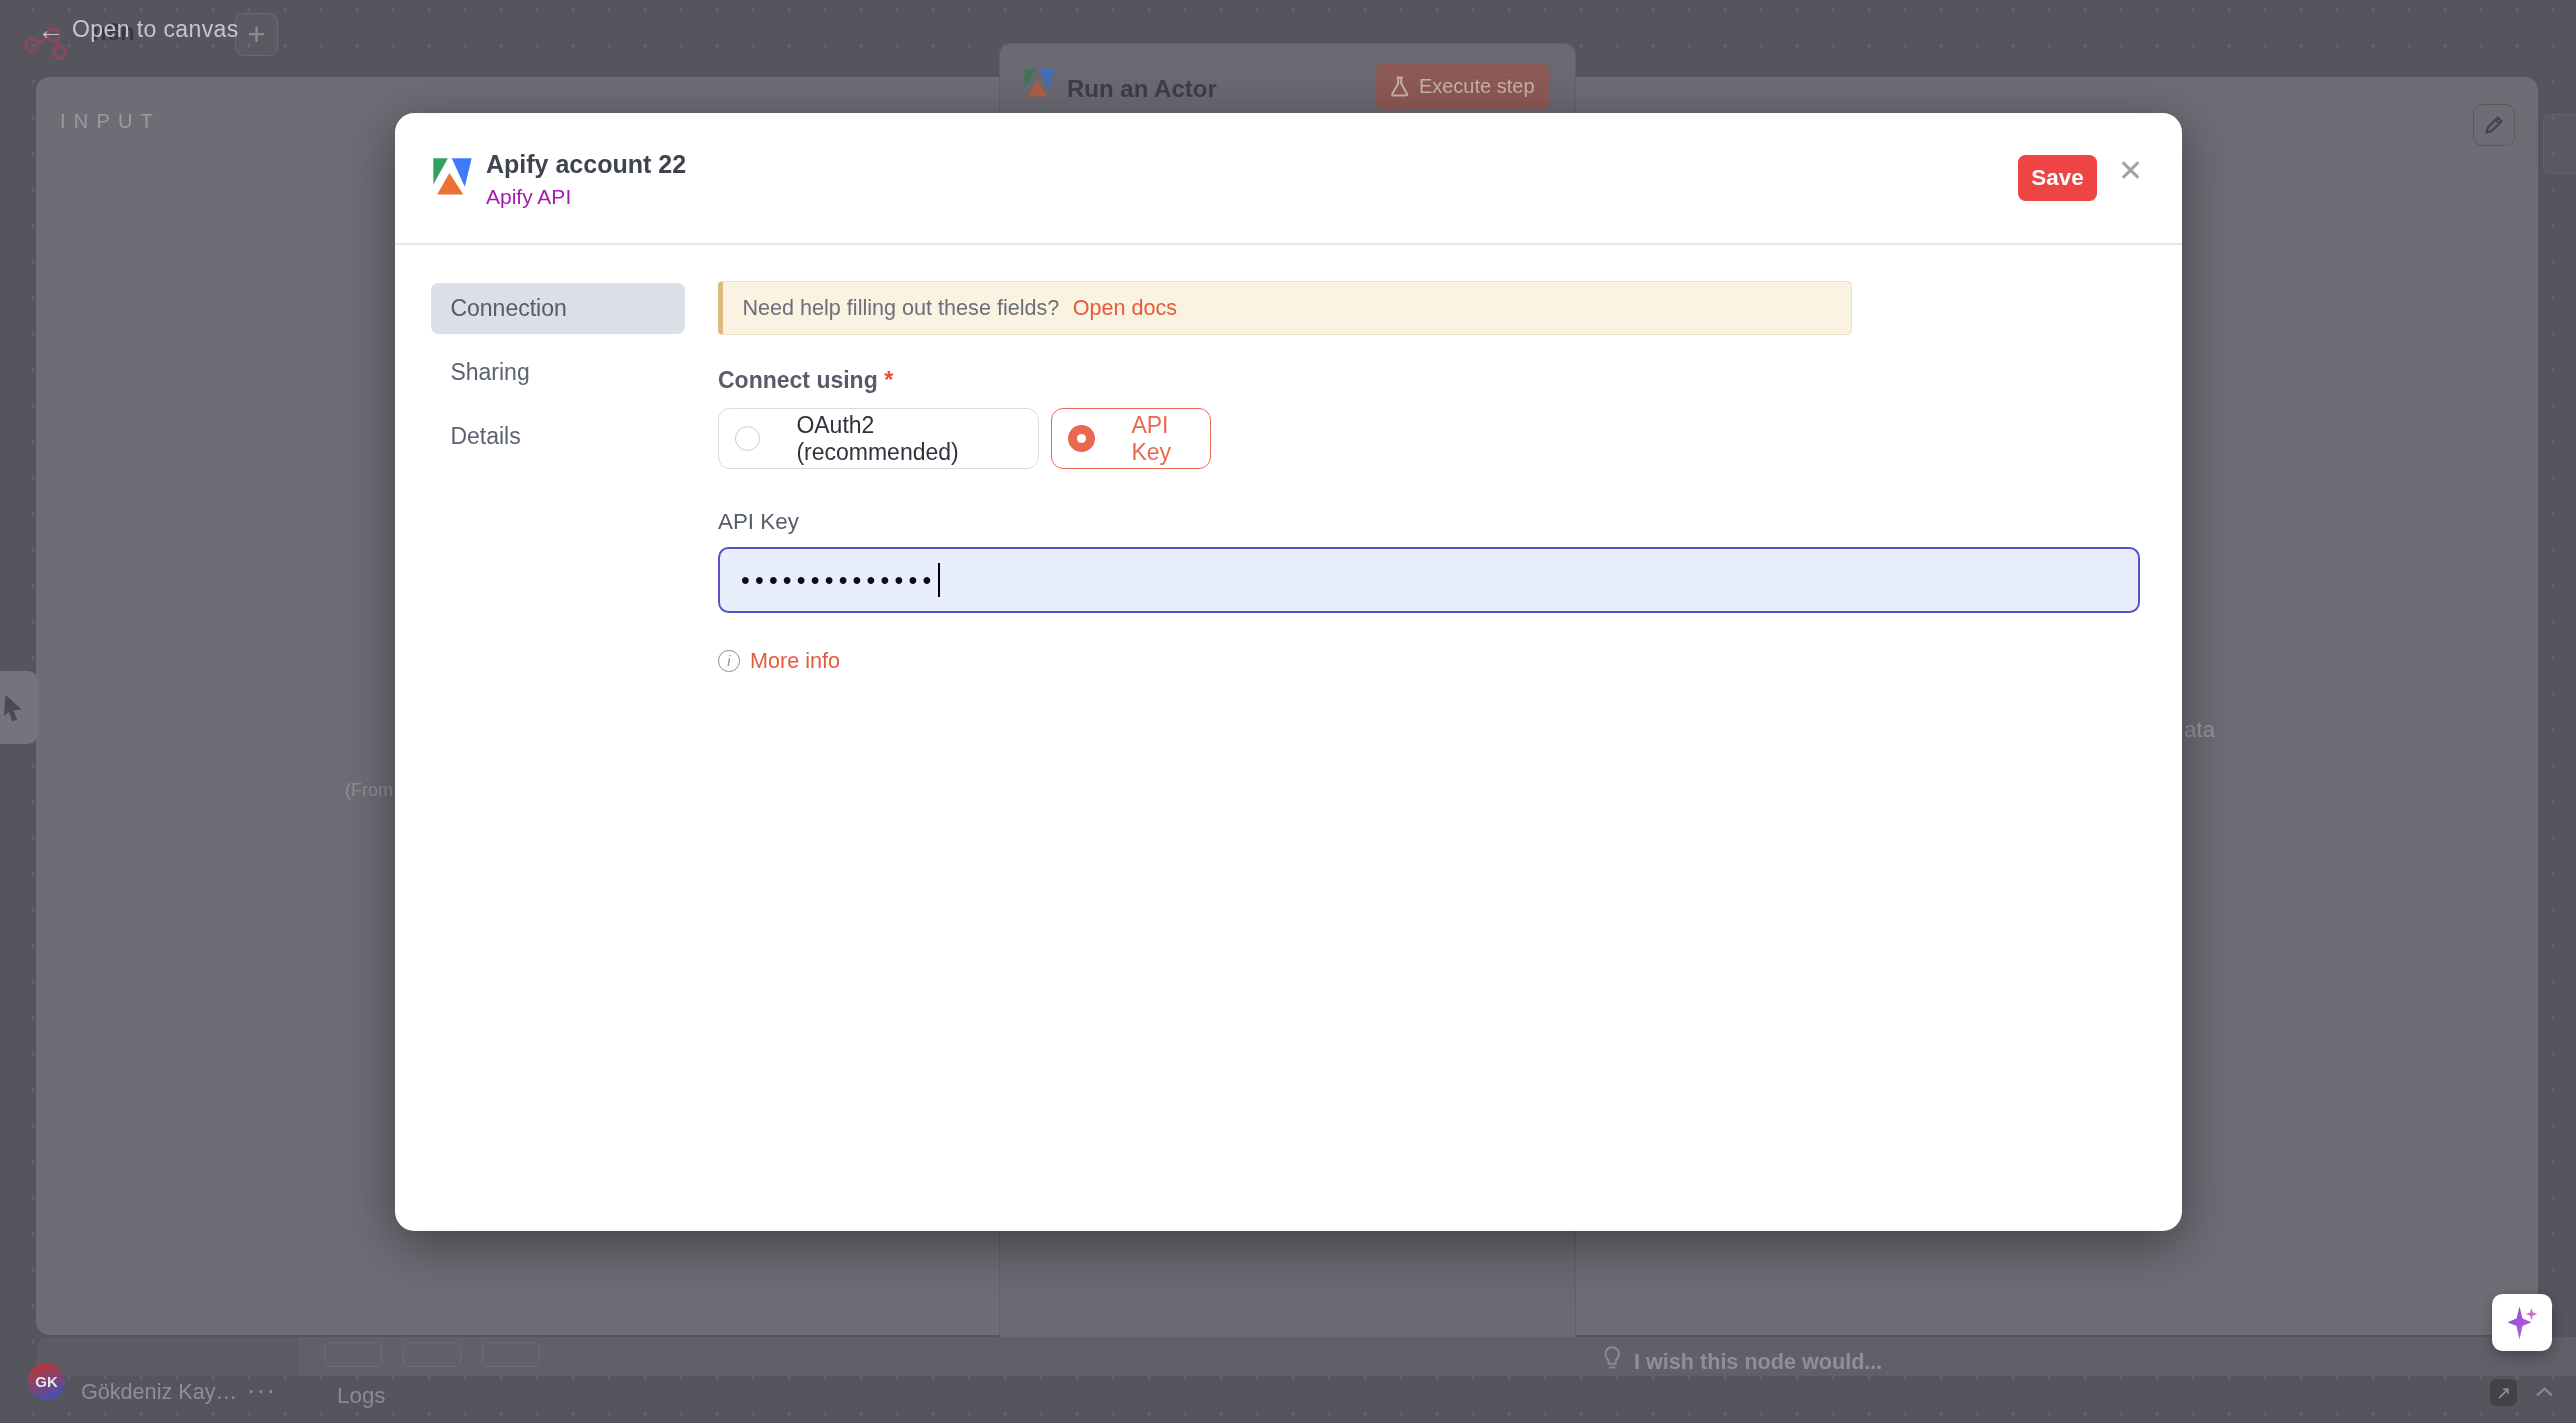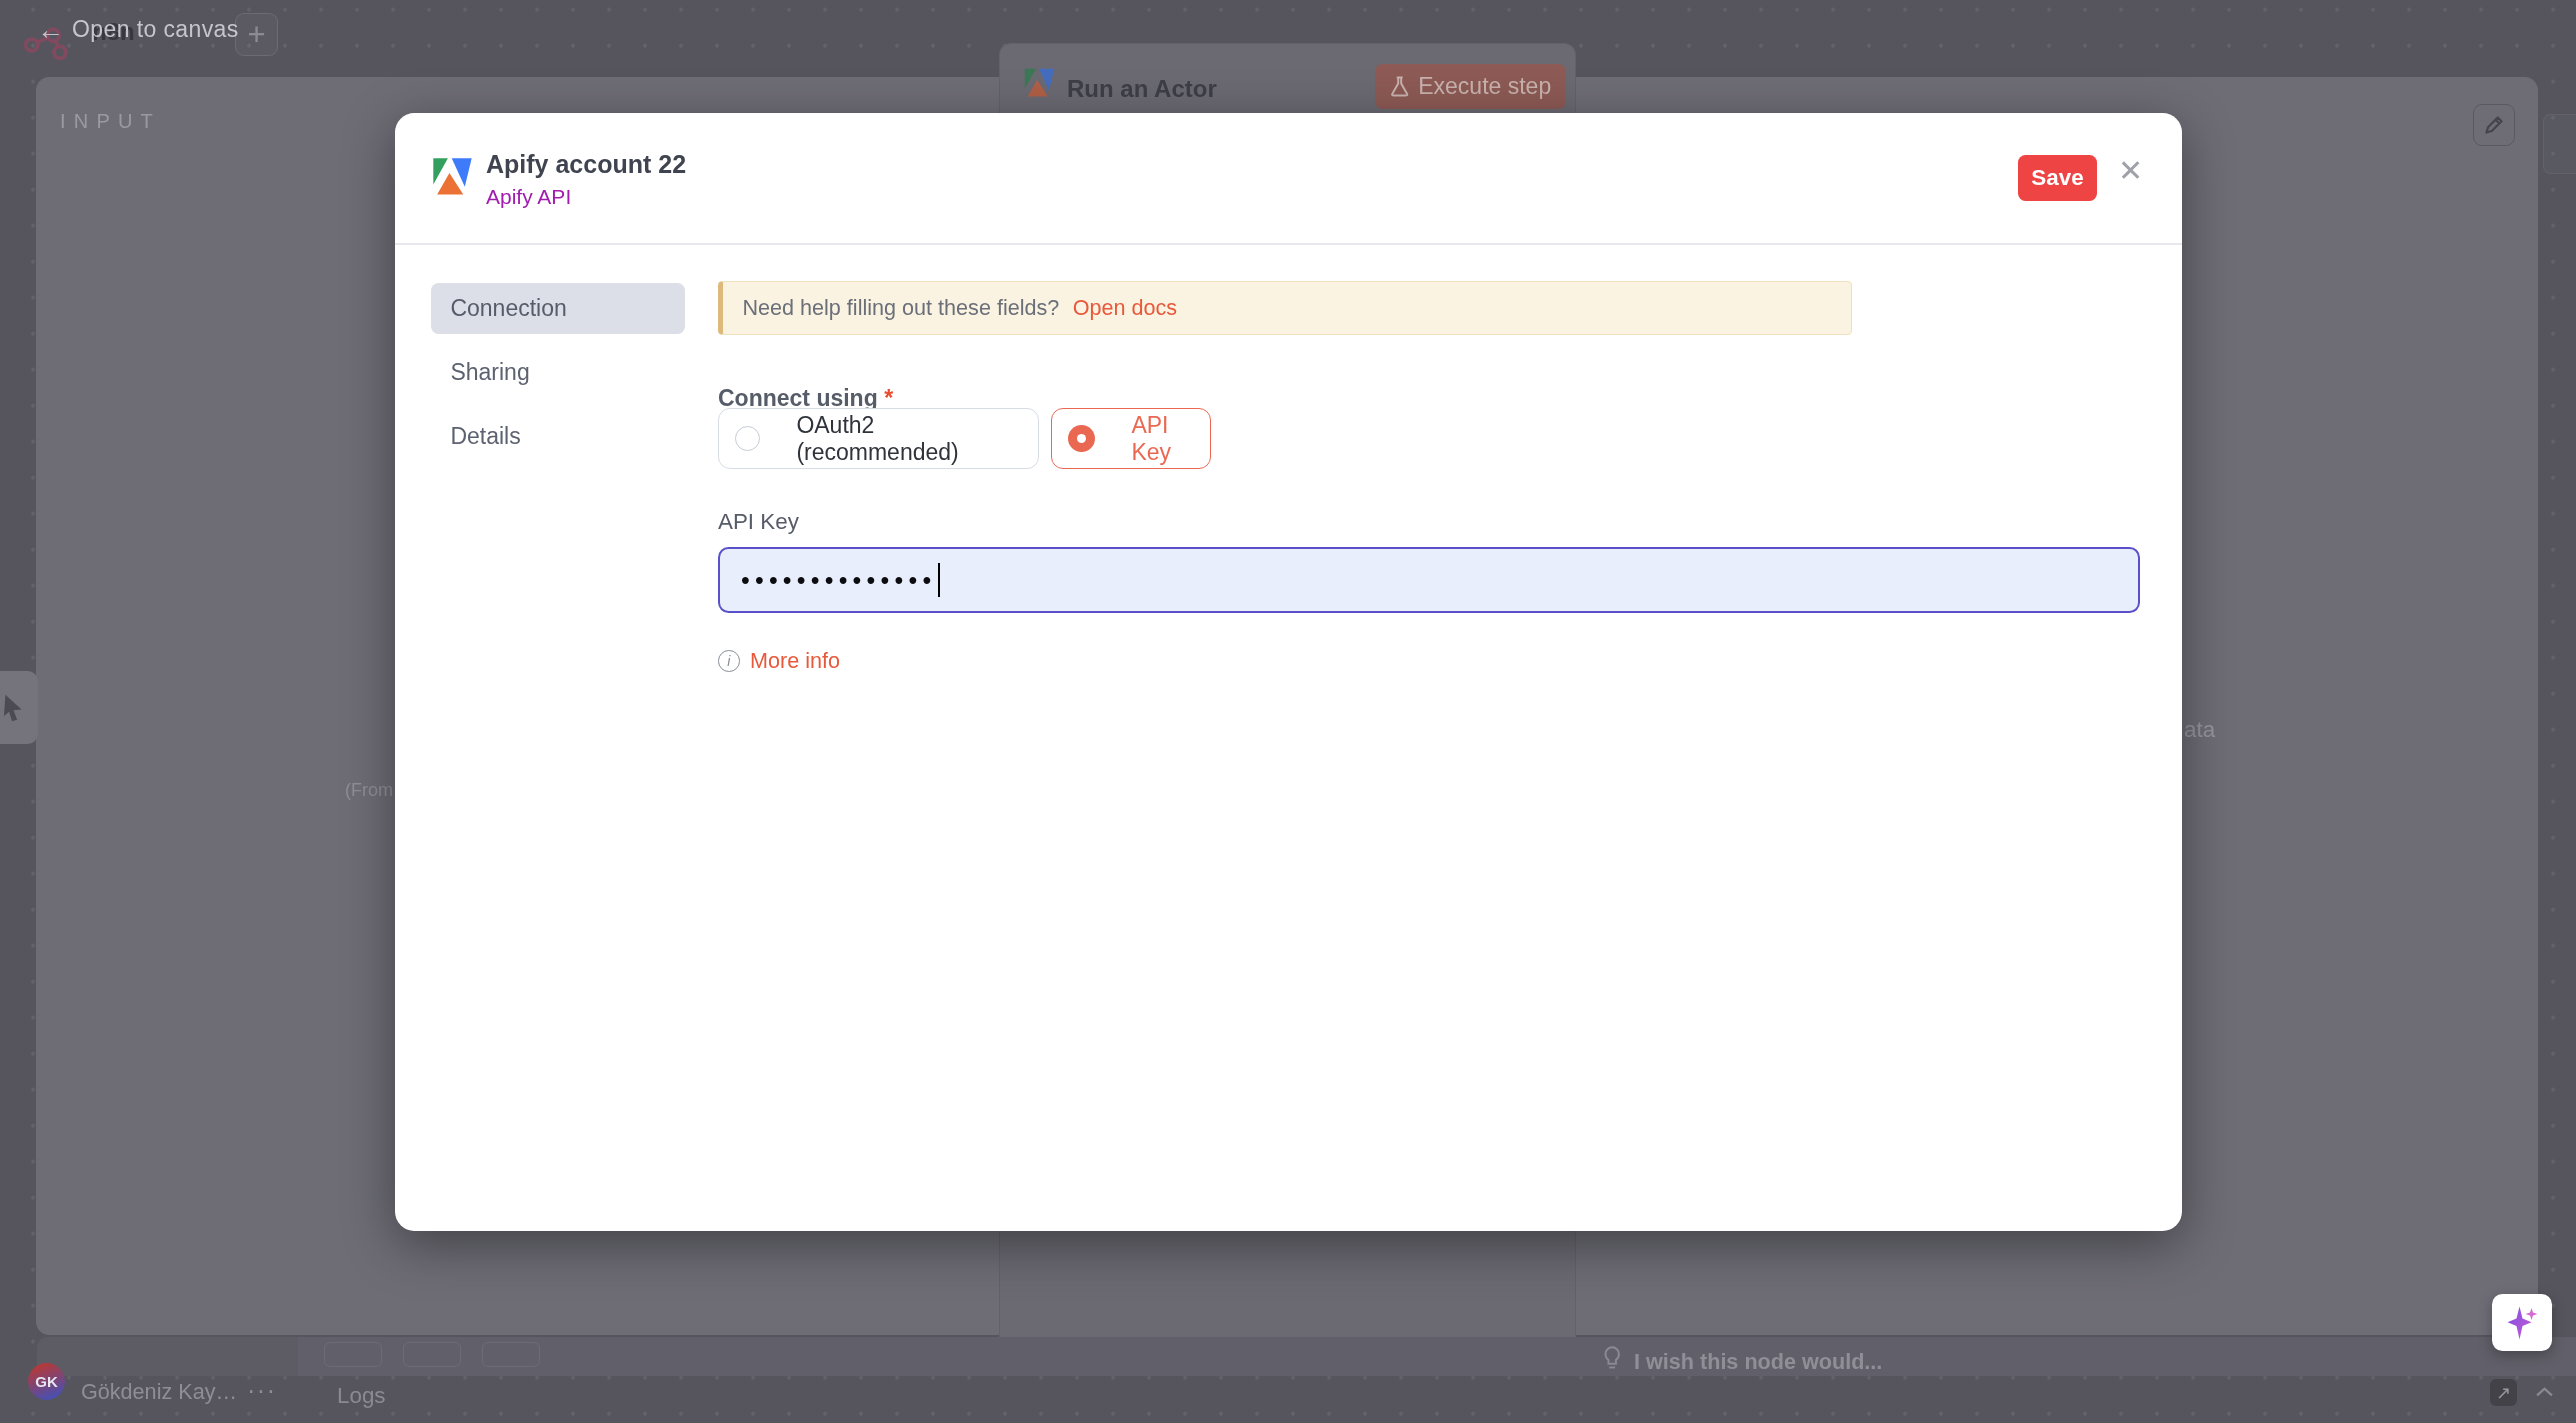--- a/index.html
+++ b/index.html
@@ -30,22 +30,22 @@
     border:1.5px solid rgba(255,255,255,0.06);background:rgba(255,255,255,0.025);}
   .cursor-node{left:-10.4px;top:671px;width:48px;height:73px;border-radius:10.4px;background:#75747d;
     display:flex;align-items:center;justify-content:center;}
 
   
   .center-panel{left:999px;top:43px;width:577px;height:1333px;background:#6b6a73;
     border:1.5px solid rgba(0,0,0,0.07);border-radius:12px;}
   .center-divider{left:1000px;top:118px;width:574px;height:1.5px;background:rgba(0,0,0,0.06);}
   .apify-logo-sm{left:1023px;top:67px;opacity:.78;}
   .run-actor-title{left:1067px;top:75px;font-size:24px;font-weight:bold;color:#3e3e47;}
-  .execute-btn{left:1375px;top:64px;width:191px;height:45px;border-radius:7.5px;background:#8d5a55;
-    color:#c9b2ad;font-size:23px;display:flex;align-items:center;justify-content:center;gap:9px;}
+  .execute-btn{left:1375px;top:64px;width:175px;height:45px;border-radius:7.5px;background:#8d5a55;
+    color:#c9b2ad;font-size:20px;display:flex;align-items:center;justify-content:center;gap:9px;}
 
   
   .logs-band{left:37px;top:1337px;width:2539px;height:39px;background:#5d5c65;border-radius:10.4px 0 0 0;}
   .logs-band-inner{left:298px;top:1337px;width:2278px;height:39px;background:#615f69;}
   .pill{top:1342px;width:58px;height:25px;border:1.5px solid rgba(255,255,255,0.08);border-radius:6px;}
   .pill1{left:324px;} .pill2{left:403px;} .pill3{left:482px;}
   .logs-label{left:337px;top:1383px;font-size:22.4px;color:#8b8a93;}
   .avatar{left:28px;top:1363px;width:37px;height:37px;border-radius:50%;
     background:linear-gradient(160deg,#b23a3c 15%,#4b4fae 85%);
     color:#e8e6ee;font-size:15px;font-weight:bold;display:flex;align-items:center;justify-content:center;}
@@ -74,21 +74,21 @@
   .tab{left:36px;width:254px;height:51px;border-radius:7.5px;display:flex;align-items:center;
     padding-left:19.4px;font-size:23px;color:#5c6270;}
   .tab-active{background:#dcdfe7;color:#555c6a;}
   .tab1{top:170px;} .tab2{top:234px;} .tab3{top:298px;}
 
   .banner{left:323px;top:168px;width:1134px;height:54px;background:#faf3e1;
     border:0.7px solid #eee0bf;border-left:5.2px solid #ddba7c;border-radius:4.5px;
     display:flex;align-items:center;padding-left:19.4px;font-size:21.6px;color:#6a6f79;}
   .banner a{color:#e8593c;margin-left:13.4px;text-decoration:none;}
 
-  .connect-label{left:323px;top:272px;font-size:23px;font-weight:bold;color:#565c68;}
+  .connect-label{left:323px;top:254px;font-size:23px;font-weight:bold;color:#565c68;}
   .req{color:#e94c2e;font-weight:bold;}
 
   .opt{top:295px;height:61px;border-radius:12px;display:flex;align-items:center;gap:36px;
     padding-left:16.4px;font-size:23px;background:#fff;}
   .opt-oauth{left:323px;width:321px;border:1.5px solid #d7dbe3;color:#2f333b;}
   .opt-apikey{left:656px;width:160px;border:1.5px solid #ea6852;color:#ea6852;}
   .radio-off{width:25px;height:25px;border-radius:50%;border:1.5px solid #c6ccd6;background:#fff;flex:0 0 auto;}
   .radio-on{width:27px;height:27px;border-radius:50%;background:#ea6852;flex:0 0 auto;
     display:flex;align-items:center;justify-content:center;}
   .radio-on i{width:9px;height:9px;border-radius:50%;background:#fff;display:block;}

